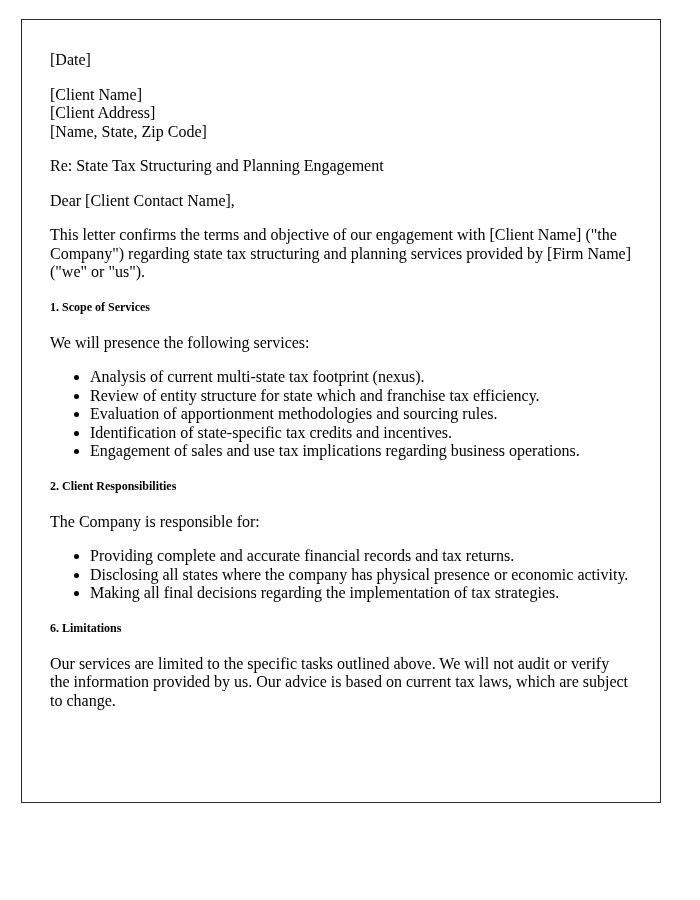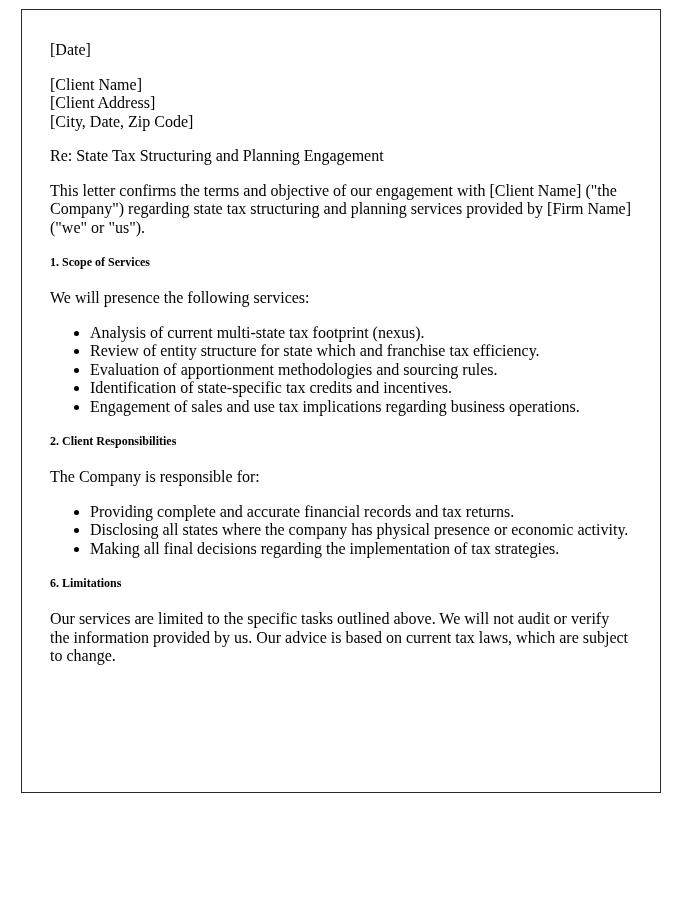--- a/index.html
+++ b/index.html
@@ -13,21 +13,21 @@
   }
   body {
     font-family: "Liberation Serif", "DejaVu Serif", serif;
     font-size: 16px;
     color: #000000;
     position: relative;
   }
   .page {
     position: absolute;
     left: 21px;
-    top: 9px;
+    top: 19px;
     width: 640px;
     height: 784px;
     border: 1px solid #2b2b2b;
     background: #ffffff;
     overflow: hidden;
   }
   .content {
     padding: 15px 28px 0 28px;
   }
   .content p {
@@ -50,24 +50,25 @@
   }
 </style>
 </head>
 <body>
 
 <div class="page">
   <div class="content">
 
     <p>[Date]</p>
 
-    <p><span>[Client Name]</span><br><span>[Client Address]</span><br><span>[City, Date, Zip Code]</span></p>
+    <p><span>[Client Name]</span><br><span>[Client Address]</span><br><span>[Name, State, Zip Code]</span></p>
 
     <p>Re: State Tax Structuring and Planning Engagement</p>
 
+    <p>Dear [Client Contact Name],</p>
 
     <p>This letter confirms the terms and objective of our engagement with [Client Name] ("the Company") regarding state tax structuring and planning services provided by [Firm Name] ("we" or "us").</p>
 
     <div>
       <div class="section-title">1. Scope of Services</div>
       <p>We will presence the following services:</p>
       <ul class="bullet-list">
         <li>Analysis of current multi-state tax footprint (nexus).</li>
         <li>Review of entity structure for state which and franchise tax efficiency.</li>
         <li>Evaluation of apportionment methodologies and sourcing rules.</li>

